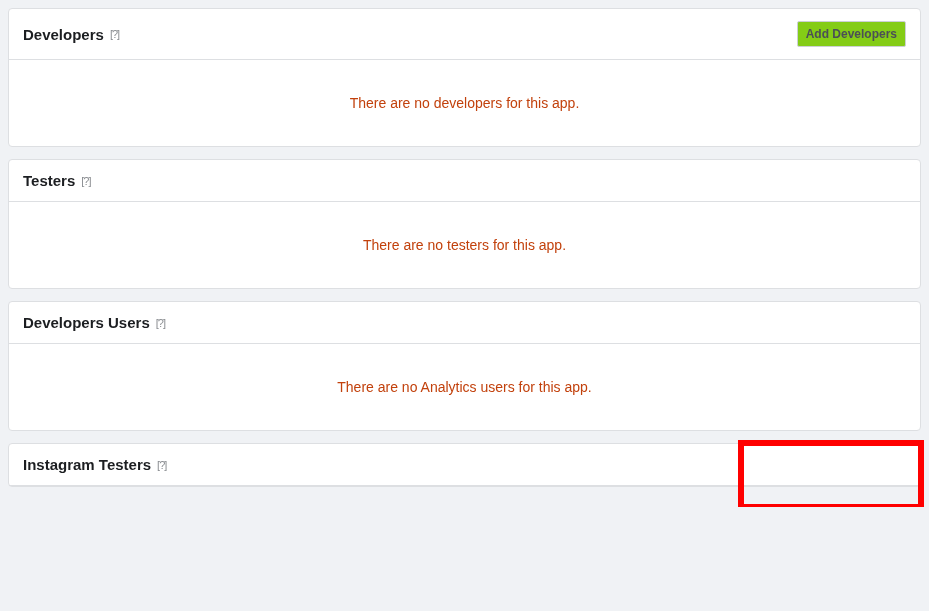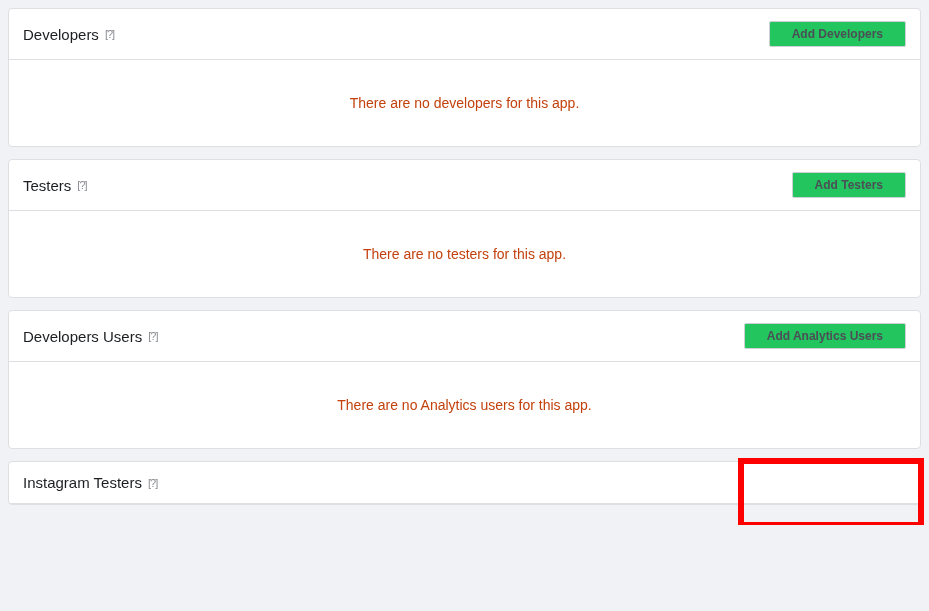--- a/index.html
+++ b/index.html
@@ -27,34 +27,34 @@
       padding: 12px 14px;
       border-bottom: 1px solid #dddfe2;
     }
     .header-left {
       display: flex;
       align-items: center;
       gap: 6px;
     }
     .card-title {
       font-size: 15px;
-      font-weight: 400;
+      font-weight: 700;
       color: #1c1e21;
     }
     .help-icon {
       font-size: 11px;
       color: #8a8d91;
       font-weight: 400;
       letter-spacing: -1px;
     }
     .add-button {
-      background: #22c55e;
+      background: #84cc16;
       border: 1px solid #ccd0d5;
       border-radius: 2px;
-      padding: 5px 22px;
+      padding: 5px 8px;
       font-size: 12px;
       font-weight: 600;
       color: #4b4f56;
       cursor: pointer;
       font-family: inherit;
     }
     .card-body {
       padding: 34px 14px;
       text-align: center;
     }
@@ -87,34 +87,32 @@
     <span class="empty-message">There are no developers for this app.</span>
   </div>
 </div>
 
 <div class="card">
   <div class="card-header">
     <div class="header-left">
       <span class="card-title">Testers</span>
       <span class="help-icon">[?]</span>
     </div>
-    <button class="add-button">Add Testers</button>
   </div>
   <div class="card-body">
     <span class="empty-message">There are no testers for this app.</span>
   </div>
 </div>
 
 <div class="card">
   <div class="card-header">
     <div class="header-left">
       <span class="card-title">Developers Users</span>
       <span class="help-icon">[?]</span>
     </div>
-    <button class="add-button">Add Analytics Users</button>
   </div>
   <div class="card-body">
     <span class="empty-message">There are no Analytics users for this app.</span>
   </div>
 </div>
 
 <div class="card">
   <div class="card-header">
     <div class="header-left">
       <span class="card-title">Instagram Testers</span>

